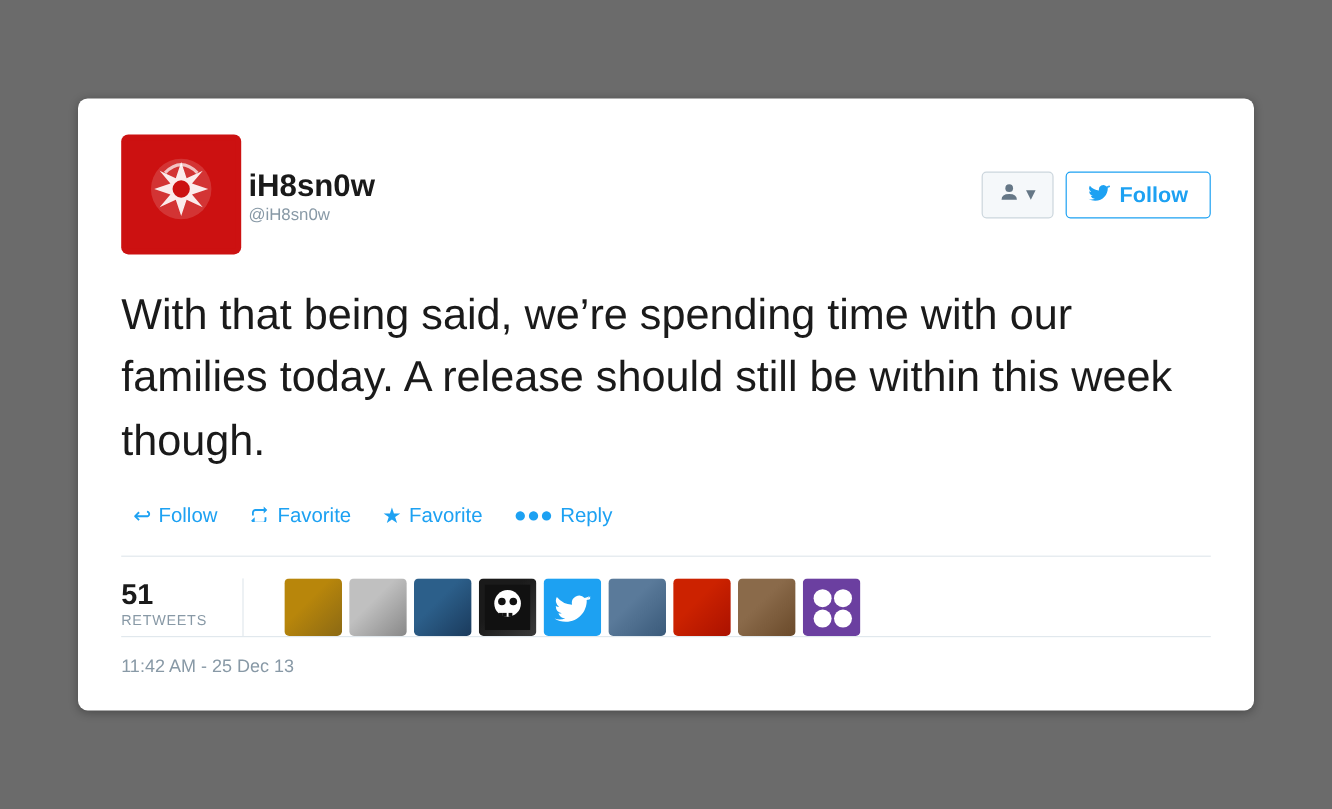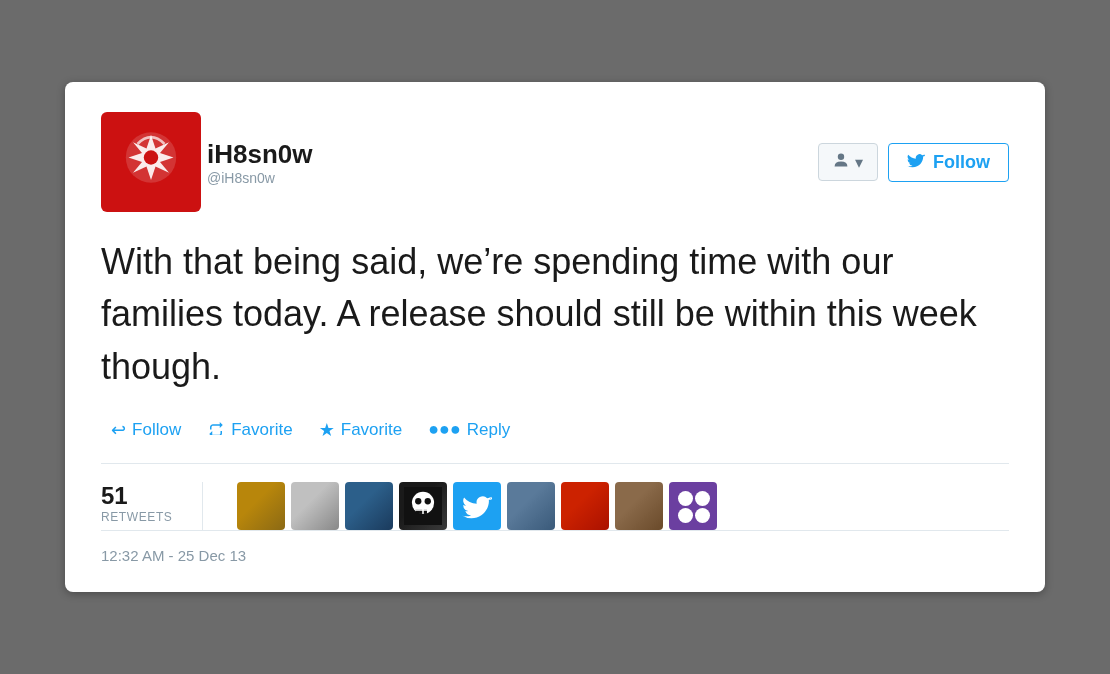--- a/index.html
+++ b/index.html
@@ -360,15 +360,15 @@
             <div class="dot-circle"></div>
             <div class="dot-circle"></div>
             <div class="dot-circle"></div>
             <div class="dot-circle"></div>
           </div>
         </div>
       </div>
     </div>
   </div>
 
-  <div class="tweet-timestamp">12:32 AM - 25 Dec 13</div>
+  <div class="tweet-timestamp">11:42 AM - 25 Dec 13</div>
 
 </div>
 
 </body></html>

